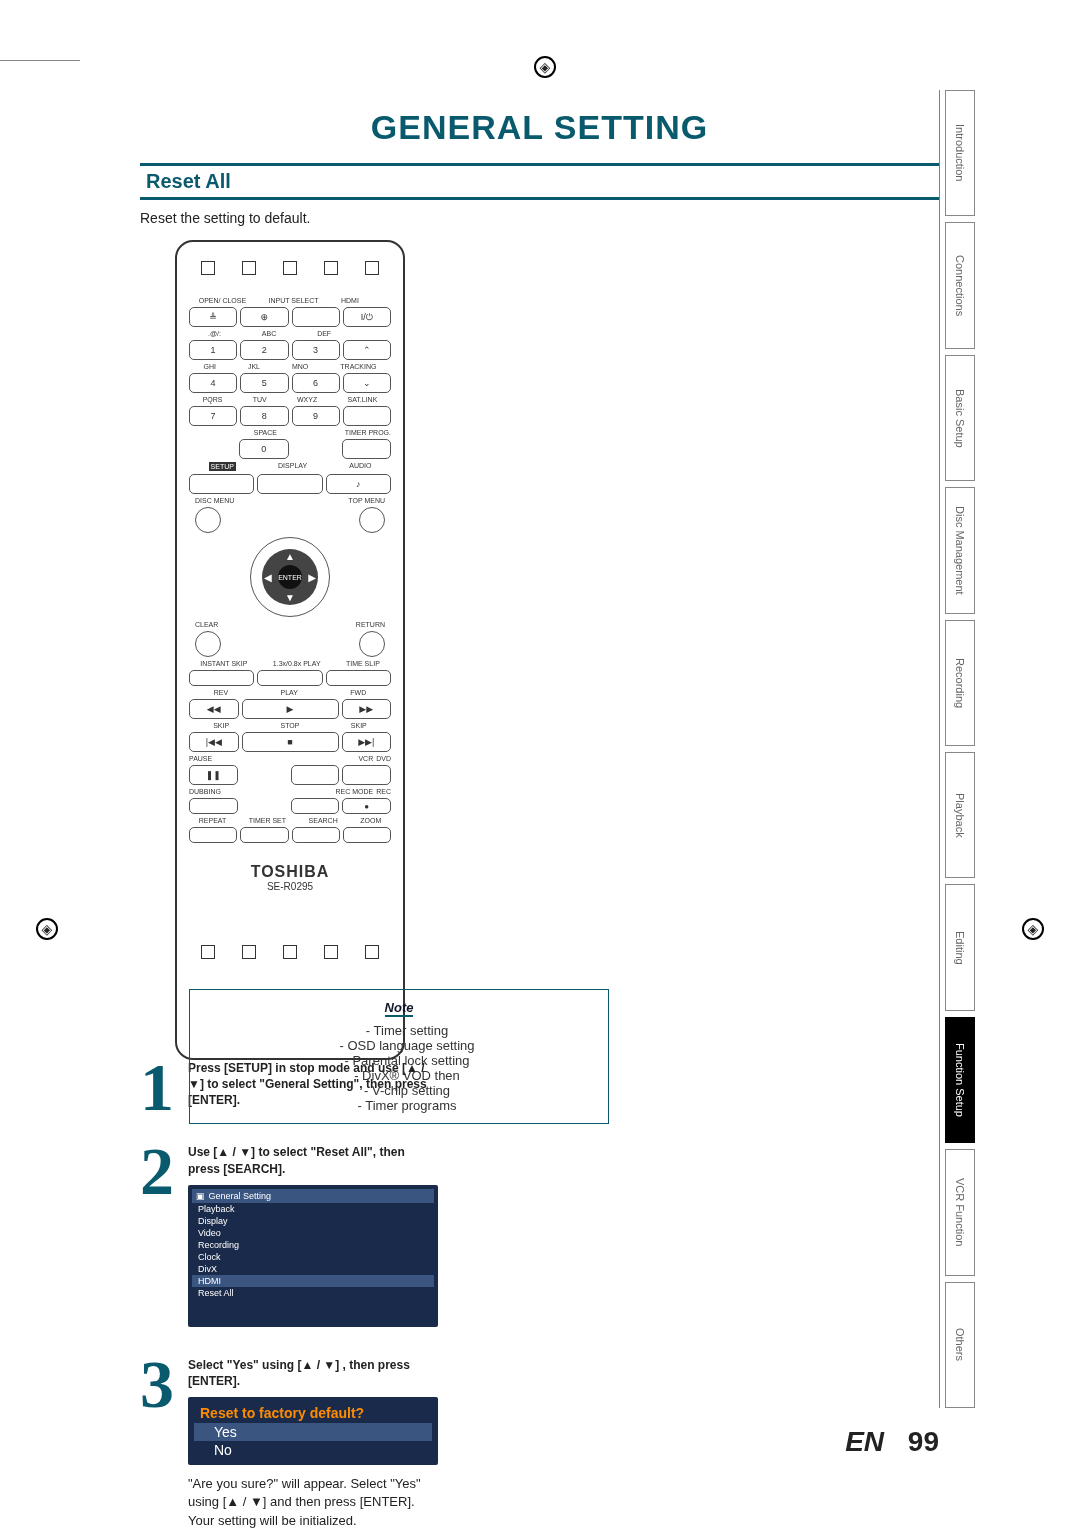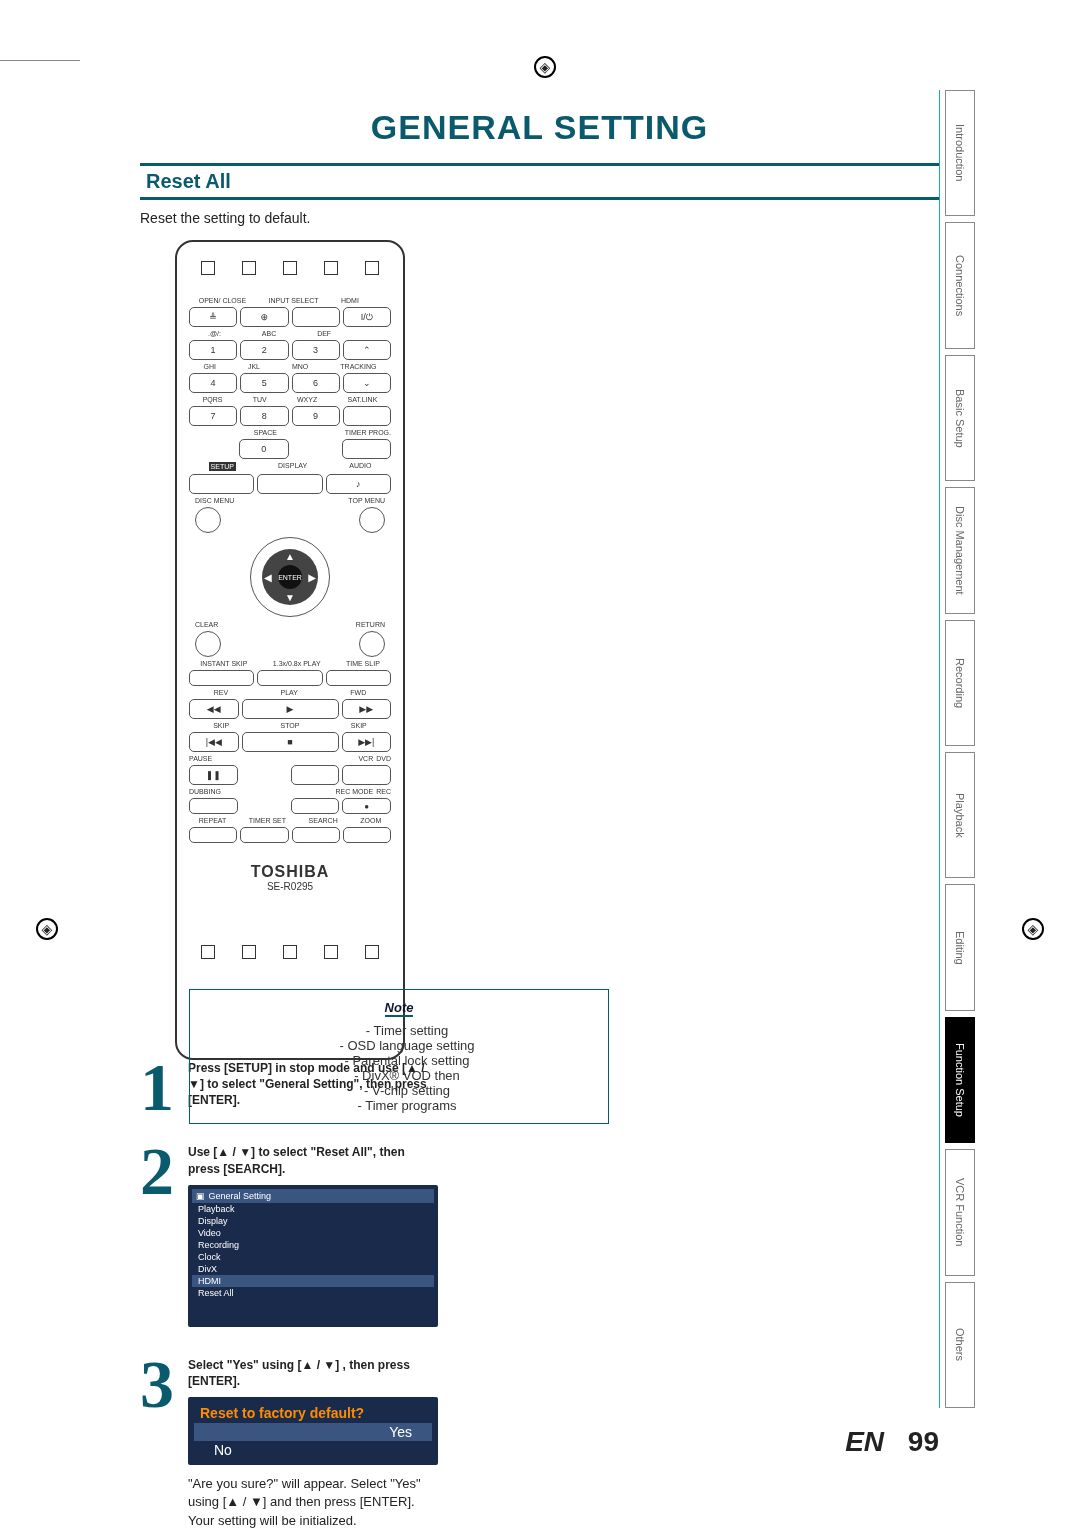--- a/index.html
+++ b/index.html
@@ -93,21 +93,21 @@
   .osd-title { background:#3a5580; padding:2px 4px; display:flex; align-items:center; gap:4px;}
   .osd-title::before{content:"▣"; font-size:9px;}
   .osd-row { padding:1px 6px; }
   .osd-row.hi { background:#3a5580; }
   .osd2 {
     width:250px; background:#1a2a4a; color:#fff; font-size:14px;
     padding:6px; margin-top:8px; border-radius:2px;
   }
   .osd2 .q { color:#ff8c00; font-weight:bold; padding:2px 6px; }
   .osd2 .opt { padding:1px 20px; }
-  .osd2 .opt.hi { background:#3a5580;text-align:right; }
+  .osd2 .opt.hi { background:#3a5580; }
   .poststep { font-size:13px; line-height:1.4; margin-top:10px; }
 
   
   .note-box {
     border:1px solid #0a5a6e;
     padding:10px 12px;
     font-size:13px;
     width: 420px;
     margin-top: 30px;
   }

